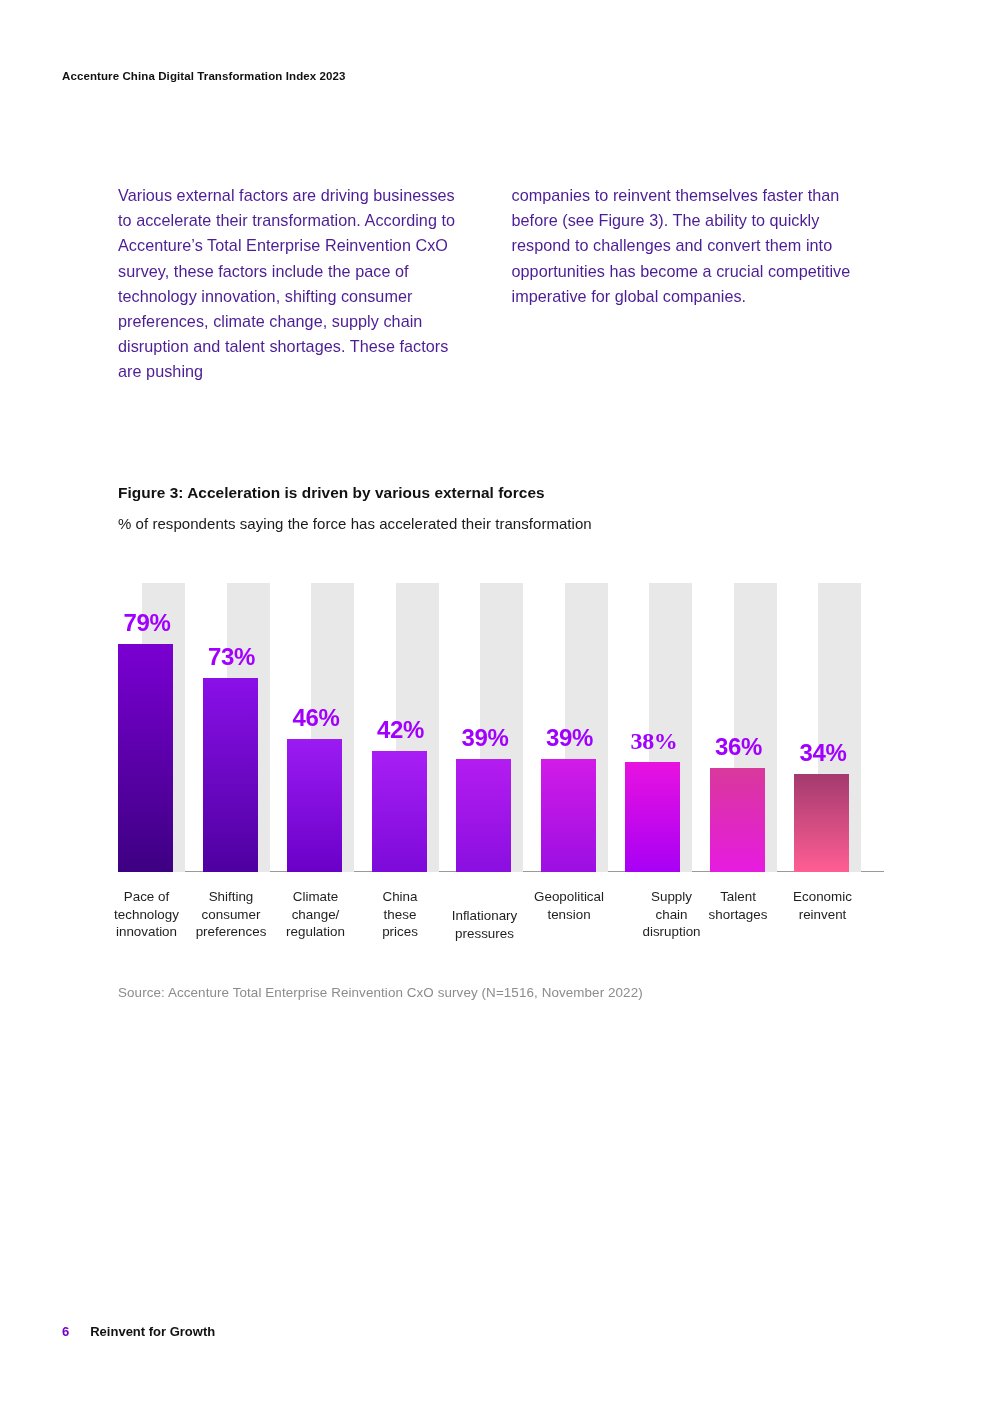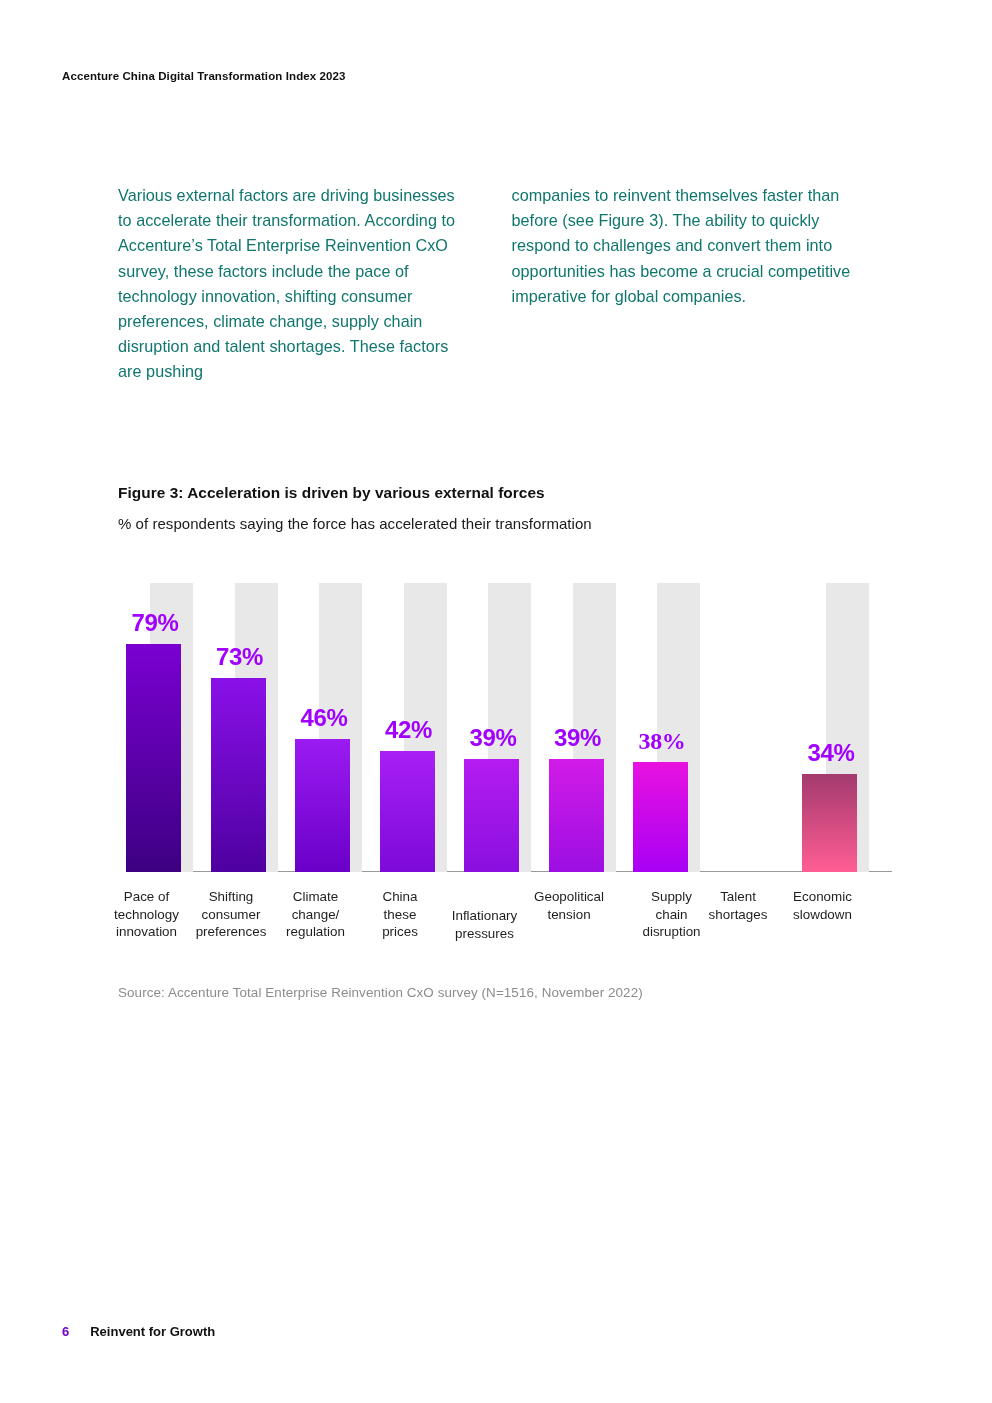--- a/index.html
+++ b/index.html
@@ -33,21 +33,21 @@
     left: 118px;
     top: 183px;
     width: 742px;
     display: flex;
     gap: 45px;
   }
   .body-col {
     width: 350px;
     font-size: 16.2px;
     line-height: 25.2px;
-    color: #0f766e;
+    color: #4c1d95;
     letter-spacing: 0.05px;
   }
 
   
   .figure {
     position: absolute;
     left: 118px;
     top: 484px;
     width: 760px;
   }
@@ -60,21 +60,21 @@
   .figure-subtitle {
     margin-top: 13px;
     font-size: 15px;
     color: #1a1a1a;
     letter-spacing: 0.05px;
   }
 
   
   .chart {
     position: absolute;
-    left: 126px;
+    left: 118px;
     top: 583px;
     width: 760px;
     height: 290px;
   }
   .plot {
     position: relative;
     width: 100%;
     height: 289px;
   }
   .axis-line {
@@ -209,20 +209,25 @@
       <div class="col" style="left: 422.5px; width: 67px;">
         <div class="track" style="width: 43px; background: rgb(232, 232, 232);"></div>
         <div class="bar" title="Geopolitical tension 39%" style="height: 112.71px; width: 55px; background: linear-gradient(rgb(210, 27, 232) 0%, rgb(155, 15, 226) 100%);"></div>
         <div class="bar-value" style="bottom: 121.71px;">39%</div>
       </div>
       <div class="col" style="left: 507px; width: 67px; font-family: Liberation Serif, serif;">
         <div class="track" style="width: 43px; background: rgb(232, 232, 232);"></div>
         <div class="bar" title="Supply chain disruption 38%" style="height: 109.82px; width: 55px; background: linear-gradient(rgb(232, 18, 224) 0%, rgb(168, 0, 245) 100%);"></div>
         <div class="bar-value" style="bottom: 118.82px;">38%</div>
       </div>
+      <div class="col" style="left: 591.5px; width: 67px;">
+        <div class="track" style="width: 43px; background: rgb(232, 232, 232);"></div>
+        <div class="bar" title="Talent shortages 36%" style="height: 104.04px; width: 55px; background: linear-gradient(rgb(217, 56, 155) 0%, rgb(230, 27, 224) 100%);"></div>
+        <div class="bar-value" style="bottom: 113.04px;">36%</div>
+      </div>
       <div class="col" style="left: 676px; width: 67px;">
         <div class="track" style="width: 43px; background: rgb(232, 232, 232);"></div>
         <div class="bar" title="Economic slowdown 34%" style="height: 98.26px; width: 55px; background: linear-gradient(rgb(163, 58, 110) 0%, rgb(255, 94, 148) 100%);"></div>
         <div class="bar-value" style="bottom: 107.26px;">34%</div>
       </div>
     </div>
 </div>
 
 <div class="cat-labels" id="cat-labels">
     <div class="cat" style="left: -13px; width: 83px;">
@@ -257,21 +262,21 @@
       <div>Supply</div>
       <div>chain</div>
       <div>disruption</div>
     </div>
     <div class="cat" style="left: 578.5px; width: 83px;">
       <div>Talent</div>
       <div>shortages</div>
     </div>
     <div class="cat" style="left: 663px; width: 83px;">
       <div>Economic</div>
-      <div>slowdown</div>
+      <div>reinvent</div>
     </div>
   </div>
 
 <div class="source">Source: Accenture Total Enterprise Reinvention CxO survey (N=1516, November 2022)</div>
 
 <div class="footer">
   <span class="footer-page">6</span>
   <span class="footer-text">Reinvent for Growth</span>
 </div>
 

